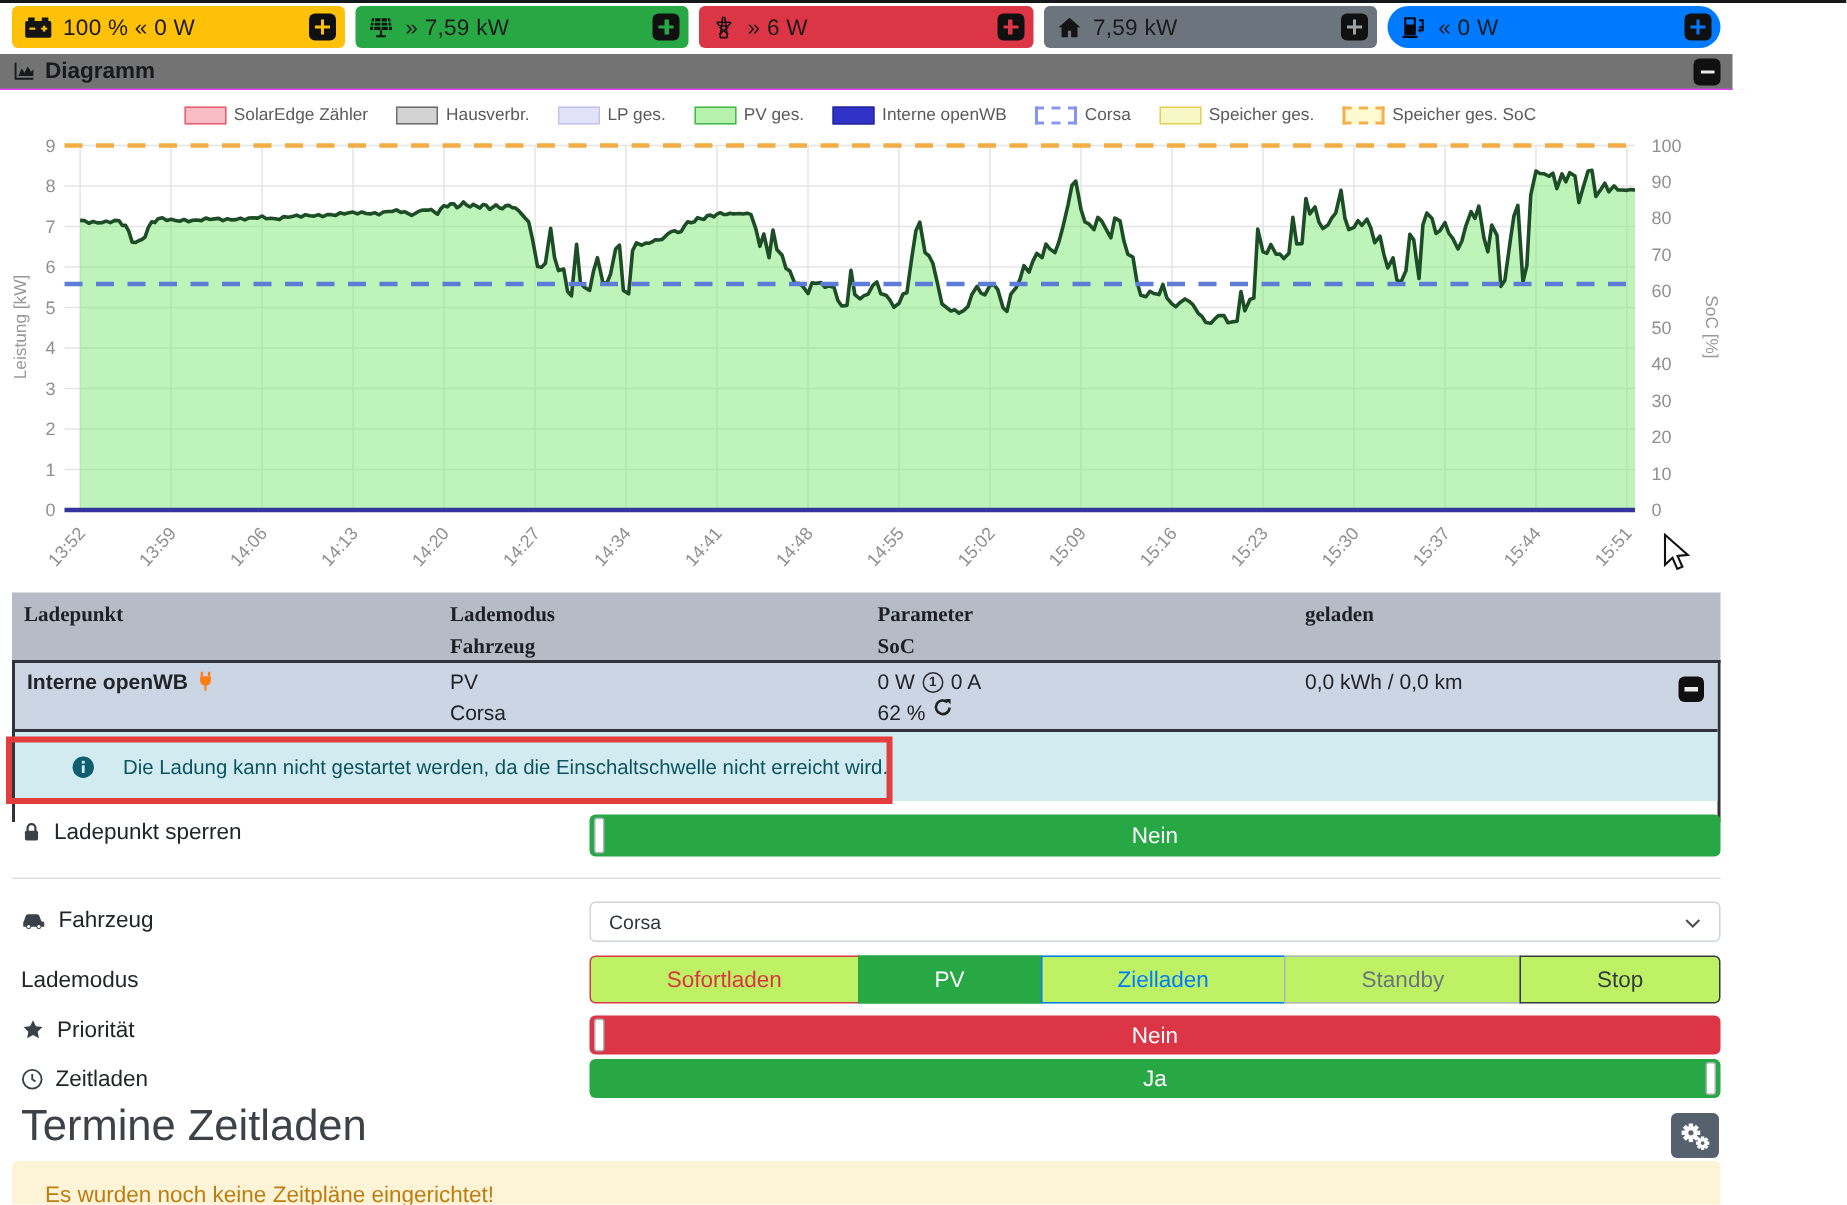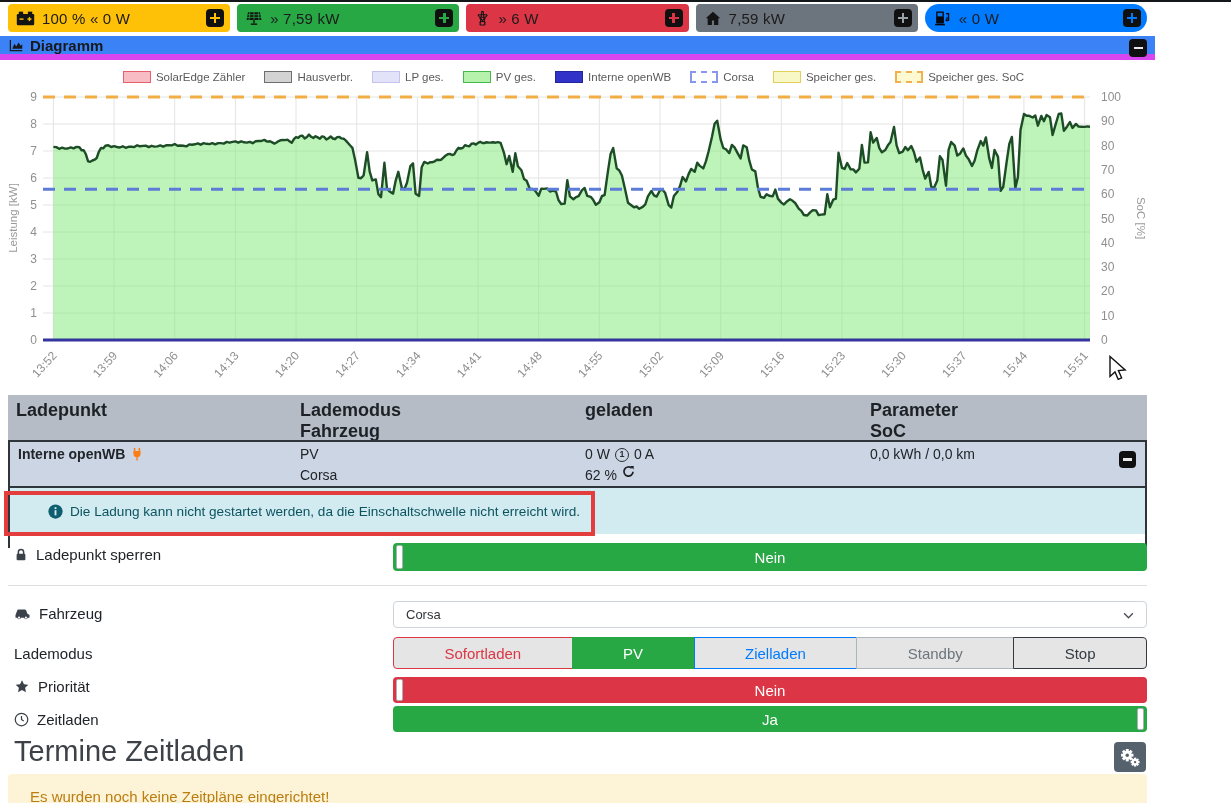--- a/index.html
+++ b/index.html
@@ -9,47 +9,47 @@
 .statboxes { position:absolute; left:8px; top:4px; width:1139px; display:flex; gap:7px; }
 .statbox { flex:1; height:28px; border-radius:4px; display:flex; align-items:center; padding:0 6px 0 8px; color:#1b1b1b; font-size:15px; font-weight:500; }
 .sb-icon { display:flex; align-items:center; margin-right:7px; }
 .sb-text { white-space:nowrap; letter-spacing:0.2px; }
 .sb-spacer { flex:1; }
 .sq-btn { width:18px; height:18px; background:#101010; border-radius:4px; display:flex; align-items:center; justify-content:center; position:relative; cursor:pointer; }
 .plusico { position:relative; width:10px; height:10px; }
 .plusico:before { content:""; position:absolute; left:0; top:4px; width:10px; height:2.4px; background:currentColor; }
 .plusico:after { content:""; position:absolute; left:3.8px; top:0; width:2.4px; height:10px; background:currentColor; }
 .minusico { width:9px; height:2.4px; background:#e9e9e9; }
-.diagbar { position:absolute; left:0; top:36px; width:1155px; height:24px; background:#3b82f6; border-bottom:6px solid #d946ef; display:flex; align-items:center; padding:0 8px; }
+.diagbar { position:absolute; left:0; top:36px; width:1155px; height:24px; background:#737373; border-bottom:1px solid #d946ef; display:flex; align-items:center; padding:0 8px; }
 .diagbar .title { font-size:15px; font-weight:700; color:#17191b; margin-left:6px; }
 .diagbar .sq-btn { position:absolute; right:8px; top:3px; }
 .legend { position:absolute; left:0; top:71px; width:1147px; display:flex; justify-content:center; align-items:center; gap:19px; }
 .leg-item { display:flex; align-items:center; gap:5px; }
 .leg-box { width:28px; height:12px; }
 .leg-label { font-size:11.5px; color:#5a5a5a; }
 #chartsvg { position:absolute; left:0; top:60px; }
 
 .tblhead { position:absolute; left:8px; top:395px; width:1139px; height:45px; background:#b5bcc6; display:grid; grid-template-columns:284px 285px 285px 1fr; padding:5px 0; }
-.tblhead .cell { padding-left:8px; font-size:18px; font-weight:700; color:#1d2126; line-height:21px; }
+.tblhead .cell { padding-left:8px; font-size:14px; font-weight:700; color:#1d2126; line-height:21px;font-family:Liberation Serif, serif; }
 .lpwrap { position:absolute; left:8px; top:440px; width:1139px; height:108px; border:2px solid #2e3439; border-bottom:none; }
 .lprow { height:46px; background:#ccd5e4; border-bottom:2px solid #2e3439; display:grid; grid-template-columns:282px 285px 285px 1fr; padding:2px 0; position:relative; }
 .lprow .cell { padding-left:8px; font-size:14px; color:#212529; line-height:21px; }
 .lprow .cell.b { font-weight:700; }
 .lprow .sq-btn { position:absolute; right:9px; top:9px; width:17px; height:17px; }
 .lpalert { height:46px; background:#d2ebf1; display:flex; align-items:center; padding-left:38px; font-size:13.6px; color:#0c5460; }
-.lpalert .txt { margin-left:7px; }
+.lpalert .txt { margin-left:19px; }
 .redbox { position:absolute; left:4px; top:491px; width:591px; height:45px; border:4px solid #e43d3d; z-index:6; }
 .ctl-label { position:absolute; left:14px; display:flex; align-items:center; gap:8px; font-size:15px; color:#212529; }
 .toggle { position:absolute; left:393px; width:754px; border-radius:4px; display:flex; align-items:center; justify-content:center; color:#fff; font-size:15px; }
 .sliver { position:absolute; top:2px; bottom:2px; width:7px; background:#fff; border:1px solid #aab0b6; border-radius:2px; }
 .hr { position:absolute; left:8px; top:585px; width:1139px; height:1px; background:#dfdfdf; }
 .selectbox { position:absolute; left:393px; top:601px; width:754px; height:27px; border:1px solid #ced4da; border-radius:4px; background:#fff; display:flex; align-items:center; padding:0 12px; font-size:13px; color:#30353a; }
 .selectbox .chev { margin-left:auto; }
 .btngroup { position:absolute; left:393px; top:637px; width:754px; height:32px; display:flex; }
-.btngroup .gbtn { flex:1 1 auto; display:flex; align-items:center; justify-content:center; font-size:15px; background:#e5e5e5; border:1px solid; margin-left:-1px; padding:0 16px; cursor:pointer; }
+.btngroup .gbtn { flex:1 1 auto; display:flex; align-items:center; justify-content:center; font-size:15px; background:#bef264; border:1px solid; margin-left:-1px; padding:0 16px; cursor:pointer; }
 .btngroup .gbtn:first-child { border-top-left-radius:4px; border-bottom-left-radius:4px; margin-left:0; }
 .btngroup .gbtn:last-child { border-top-right-radius:4px; border-bottom-right-radius:4px; }
 .heading { position:absolute; left:14px; top:735px; font-size:29px; font-weight:400; color:#3c4248; }
 .gearbtn { position:absolute; left:1114px; top:742px; width:32px; height:30px; background:#55616d; border-radius:4px; display:flex; align-items:center; justify-content:center; cursor:pointer; }
 .walert { position:absolute; left:8px; top:774px; width:1139px; height:60px; background:#fdf4d7; border-radius:4px; display:flex; padding:14px 0 0 22px; font-size:15px; color:#bb7d10; }
 .cursor { position:absolute; left:1108px; top:355px; z-index:9; }
 </style>
 </head>
 <body>
 
@@ -259,25 +259,25 @@
 
   <div class="tblhead">
     <div class="cell">
         <div>Ladepunkt</div>
       </div>
     <div class="cell">
         <div>Lademodus</div>
         <div>Fahrzeug</div>
       </div>
     <div class="cell">
-        <div>geladen</div>
-      </div>
-    <div class="cell">
         <div>Parameter</div>
         <div>SoC</div>
+      </div>
+    <div class="cell">
+        <div>geladen</div>
       </div>
   </div>
 
   <div class="lpwrap">
     <div class="lprow">
       <div class="cell b">
         <div style="display:flex;align-items:center;gap:6px;">
           <span>Interne openWB</span>
           <span style="display:flex">
             <svg width="12" height="15" viewBox="0 0 20 24">

